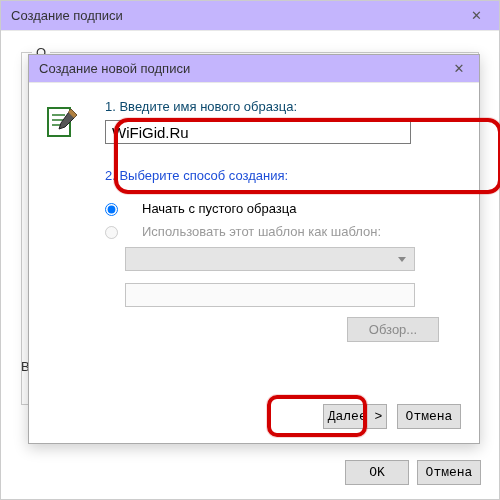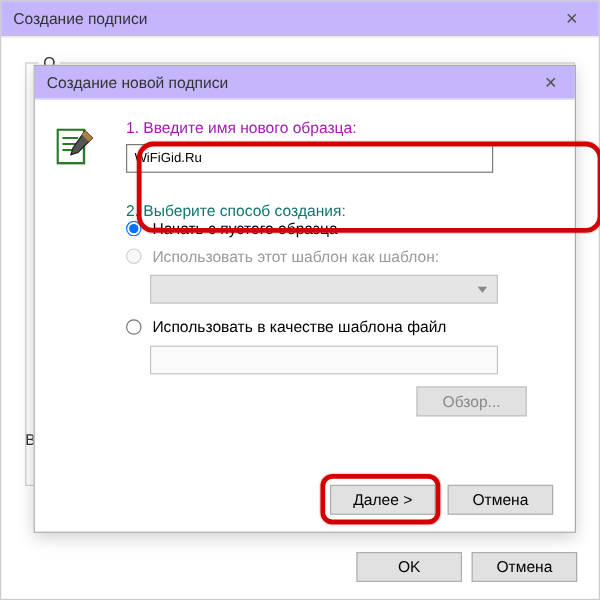--- a/index.html
+++ b/index.html
@@ -6,40 +6,40 @@
 body { margin: 0; background: #f0f0f0; width: 500px; height: 500px; overflow: hidden; position: relative; }
 
 .outer-window { position: absolute; left: 0; top: 0; width: 500px; height: 500px; background: #fff; border: 1px solid #ccc; }
 .outer-titlebar { height: 30px; background: #c4b5fd; padding: 0 10px; line-height: 30px; color: #333; border-bottom: 1px solid #e8e8e8; position: relative; }
 .outer-close { position: absolute; top: 0; right: 0; width: 45px; height: 30px; display: flex; align-items: center; justify-content: center; color: #555; }
 .outer-body { padding: 14px 18px; position: relative; height: calc(100% - 30px); }
 .outer-group { border: 1px solid #ccc; padding: 10px; height: 360px; position: relative; }
 .outer-group legend { font-size: 13px; color: #333; padding: 0 4px; }
 .outer-label { position: absolute; left: 20px; top: 328px; color: #333; }
 .outer-buttons { position: absolute; right: 18px; bottom: 14px; display: flex; gap: 8px; }
-.btn { background: #e1e1e1; border: 1px solid #adadad; padding: 4px 0; width: 88px; text-align: center; cursor: default; }
+.btn { background: #e1e1e1; border: 1px solid #adadad; padding: 4px 0; width: 64px; text-align: center; cursor: default; font-family: Liberation Mono, monospace; }
 
 .inner-window { position: absolute; left: 28px; top: 54px; width: 452px; height: 390px; background: #fff; border: 1px solid #aaa; box-shadow: 0 4px 14px rgba(0,0,0,.2); }
 .inner-titlebar { height: 28px; background: #c4b5fd; padding: 0 10px; line-height: 28px; color: #333; border-bottom: 1px solid #e8e8e8; position: relative; }
 .inner-close { position: absolute; top: 0; right: 0; width: 40px; height: 28px; display: flex; align-items: center; justify-content: center; color: #555; }
 .inner-body { padding: 16px 18px 14px 18px; position: relative; height: calc(100% - 28px); }
 
 .icon-cell { position: absolute; left: 18px; top: 24px; width: 36px; height: 36px; }
 .sig-icon { width: 32px; height: 32px; }
 
 .content-col { margin-left: 58px; }
 
 .step1 { position: relative; }
-.step1-label { margin-bottom: 6px; color: #a21caf; }
-.name-input { width: 306px; height: 24px; border: 1px solid #7a7a7a; padding: 2px 6px; font-size: 11px; background: #fff; }
+.step1-label { margin-bottom: 6px; color: #0c4a6e; }
+.name-input { width: 306px; height: 24px; border: 1px solid #7a7a7a; padding: 2px 6px; font-size: 15px; background: #fff; }
 .hi1 { position: absolute; left: 85px; top: 63px; width: 388px; height: 76px; border: 4px solid #d20000; border-radius: 14px; pointer-events: none; box-shadow: 0 0 0 1px rgba(210,0,0,.15); }
 
 .step2 { margin-top: 24px; }
-.step2-label { margin-bottom: 0; color: #0f766e; }
-.radio-row { display: flex; align-items: center; margin-bottom: 8px; gap: 3px; }
+.step2-label { margin-bottom: 18px; color: #1d4ed8; }
+.radio-row { display: flex; align-items: flex-end; margin-bottom: 8px; gap: 18px; }
 .radio-row input[type=radio] { margin: 0 6px 0 0; }
 .disabled-text { color: #9a9a9a; }
 .tpl-select { margin: 4px 0 12px 20px; width: 290px; height: 24px; background: #e5e5e5; border: 1px solid #c4c4c4; position: relative; }
 .tpl-select::after { content: ""; position: absolute; right: 8px; top: 9px; border-left: 4px solid transparent; border-right: 4px solid transparent; border-top: 5px solid #888; }
 .file-input { margin: 4px 0 0 20px; width: 290px; height: 24px; border: 1px solid #c4c4c4; background: #fafafa; }
 .browse-row { display: flex; justify-content: flex-end; margin: 10px 22px 0 0; }
 .browse-btn { background: #e1e1e1; border: 1px solid #c0c0c0; color: #8a8a8a; padding: 4px 0; width: 92px; text-align: center; }
 
 .inner-buttons { position: absolute; right: 18px; bottom: 14px; display: flex; gap: 10px; align-items: center; }
 .hi2 { position: absolute; right: 112px; bottom: 6px; width: 100px; height: 42px; border: 4px solid #d20000; border-radius: 10px; pointer-events: none; box-shadow: 0 0 0 1px rgba(210,0,0,.15); }
@@ -99,24 +99,20 @@
           <input type="radio" name="mode" checked="" style="">
           <span>Начать с пустого образца</span>
         </label>
 
         <label class="radio-row disabled-text">
           <input type="radio" name="mode" disabled="" style="">
           <span>Использовать этот шаблон как шаблон:</span>
         </label>
         <div class="tpl-select"></div>
 
-        <label class="radio-row">
-          <input type="radio" name="mode" style="">
-          <span>Использовать в качестве шаблона файл</span>
-        </label>
         <div class="file-input"></div>
         <div class="browse-row">
           <div class="browse-btn">Обзор...</div>
         </div>
       </div>
     </div>
 
     <div class="inner-buttons">
       <div class="btn">Далее &gt;</div>
       <div class="btn">Отмена</div>

